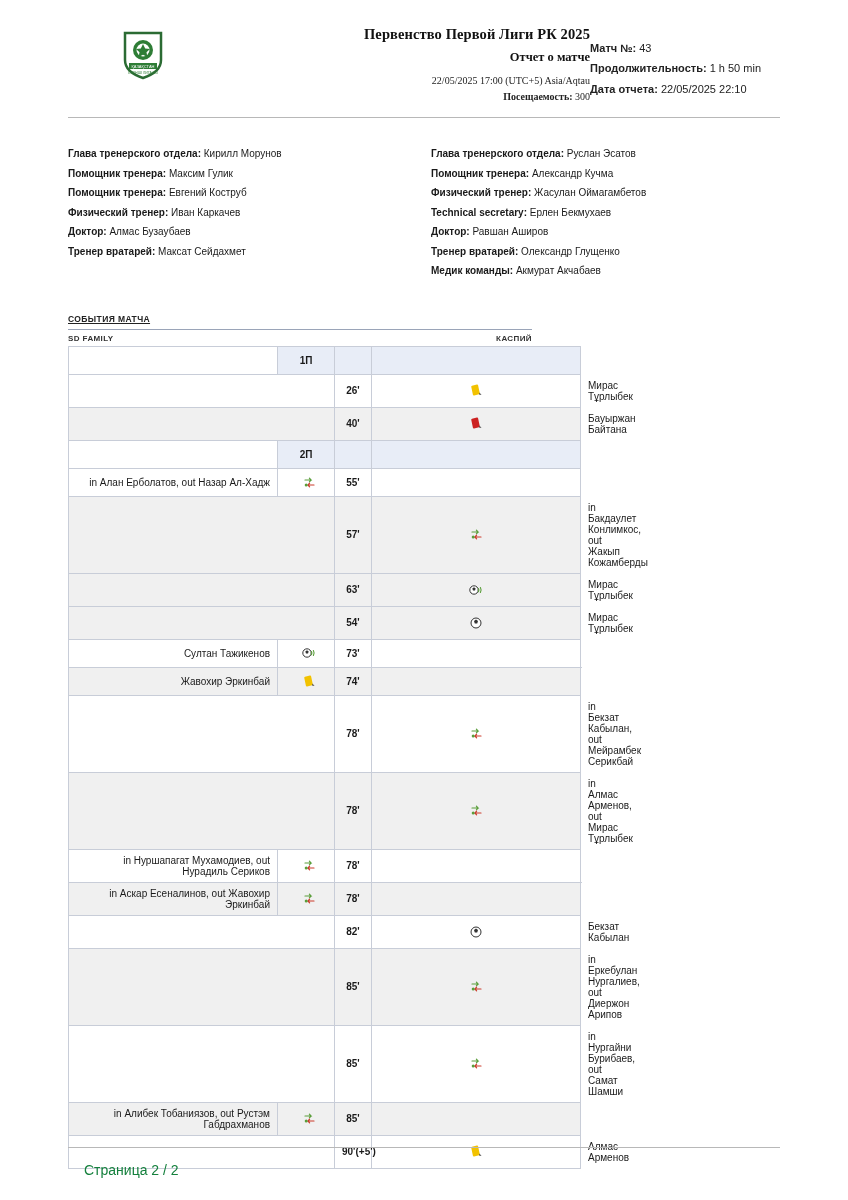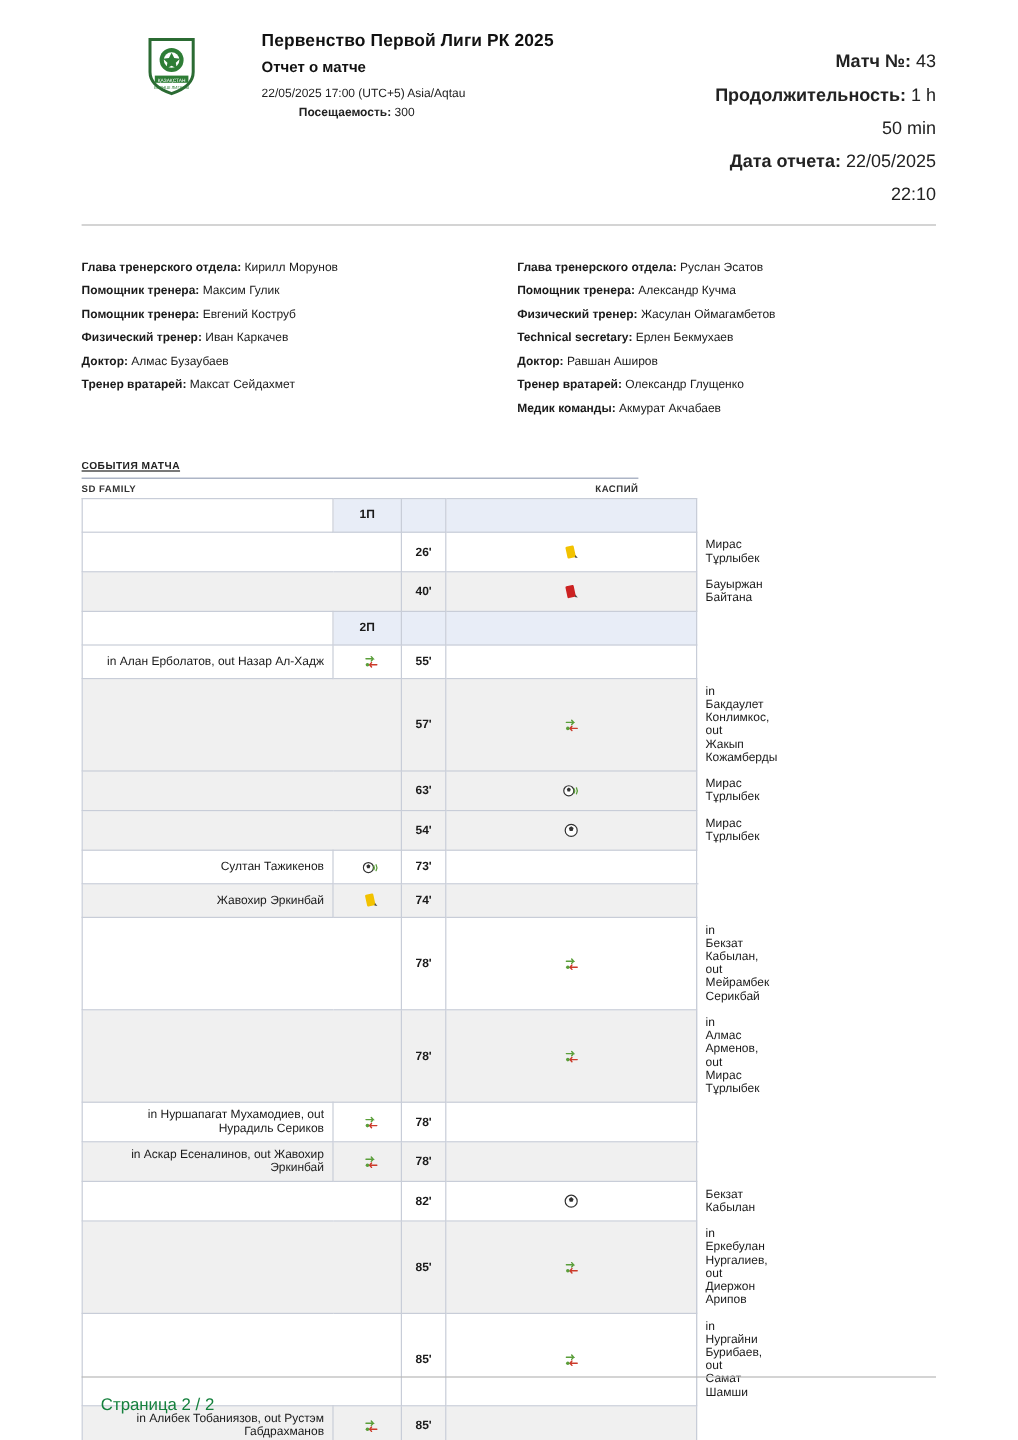--- a/index.html
+++ b/index.html
@@ -38,21 +38,22 @@
     justify-content: center;
     padding-top: 4px;
   }
   .logo {
     width: 42px;
     height: 50px;
     position: relative;
   }
   .header-center {
     flex: 1;
-    text-align: left;
+    text-align: right;
+    font-family: Liberation Serif, serif;
   }
   .header-center .title {
     font-size: 14.5px;
     font-weight: bold;
     color: #111;
     margin-bottom: 7px;
     letter-spacing: .1px;
   }
   .header-center .subtitle {
     font-size: 12.5px;
@@ -64,22 +65,22 @@
     font-size: 10px;
     color: #222;
     margin-bottom: 5px;
   }
   .header-center .meta b {
     font-weight: bold;
     margin-left: 31px;
   }
   .header-right {
     width: 190px;
-    text-align: right;
-    font-size: 15px;
+    text-align: left;
+    font-size: 11px;
     color: #222;
     padding-top: 12px;
     line-height: 1.85;
   }
   .header-right b { font-weight: bold; }
 
   
   .staff {
     display: flex;
     margin-top: 26px;

